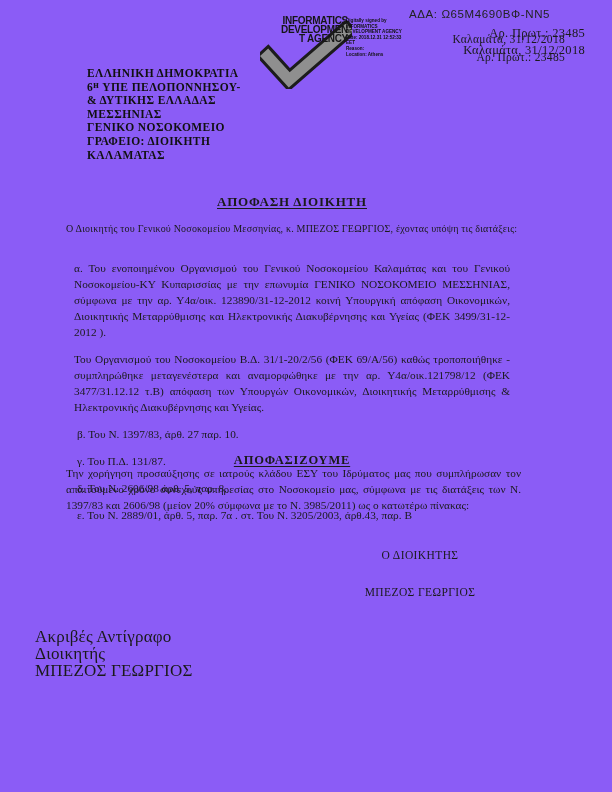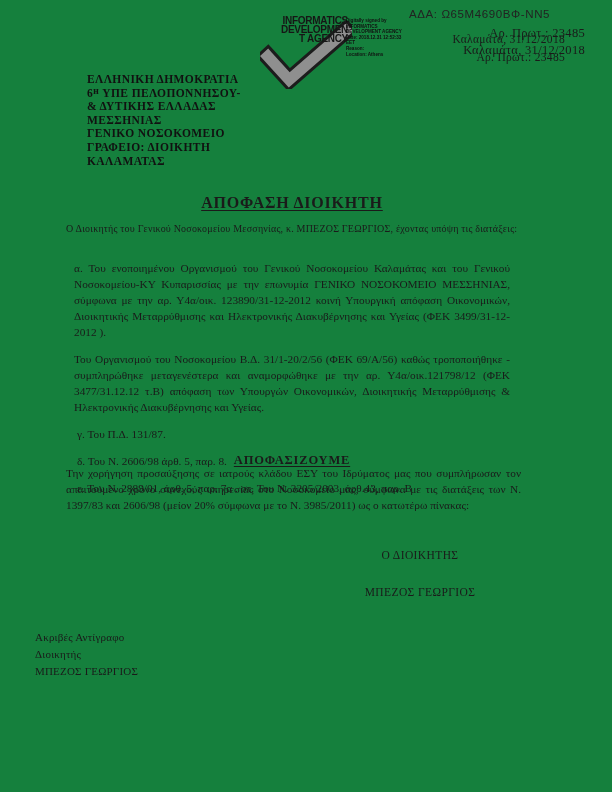--- a/index.html
+++ b/index.html
@@ -1,19 +1,19 @@
 <!DOCTYPE html>
 <html><head>
 <meta charset="utf-8">
 <style>
   html,body{margin:0;padding:0;background:#e8e8e8;}
   .page{
     position:relative;
     width:612px;height:792px;
-    background:#15803d;
+    background:#8b5cf6;
     overflow:hidden;
     font-family:"Liberation Serif","DejaVu Serif",serif;
     color:#1a1a1a;
   }
   
   .ada{
     position:absolute;top:8px;left:409px;
     font-family:"Liberation Sans","DejaVu Sans",sans-serif;
     font-size:11.5px;letter-spacing:0.6px;color:#222;
   }
@@ -31,28 +31,28 @@
     position:absolute;left:86px;top:5px;width:56px;
     font-family:"Liberation Sans","DejaVu Sans",sans-serif;
     font-weight:bold;font-size:4.6px;line-height:5.6px;color:#111;
   }
   
   .proto{position:absolute;text-align:right;letter-spacing:0.3px;}
   .proto-a{top:25px;right:27px;font-size:12.5px;line-height:17px;}
   .proto-b{top:30px;right:47px;font-size:11.5px;line-height:18px;}
   
   .letterhead{
-    position:absolute;left:87px;top:73px;
+    position:absolute;left:87px;top:67px;
     font-weight:bold;font-size:11.5px;line-height:13.6px;
     letter-spacing:0.4px;color:#111;
   }
   
   .col{position:absolute;left:63px;width:458px;}
   .doc-title{
-    top:194px;text-align:center;font-weight:bold;font-size:16px;
+    top:194px;text-align:center;font-weight:bold;font-size:13px;
     letter-spacing:0.8px;
   }
   .doc-title span,.decide-title span{
     text-decoration:underline;text-underline-offset:2px;
   }
   .intro{
     top:221px;font-size:10px;line-height:15px;text-align:justify;
     letter-spacing:0.2px;padding-left:3px;box-sizing:border-box;
   }
   .maintext{top:249px;font-size:11.3px;line-height:16px;}
@@ -61,21 +61,21 @@
   .decide-title{
     top:437px;text-align:center;font-weight:bold;font-size:12.5px;
     letter-spacing:0.8px;
     margin-top:16px;
   }
   .decision{top:465px;font-size:11.3px;line-height:16px;text-align:justify;padding-left:3px;box-sizing:border-box;}
   
   .signoff{position:absolute;left:345px;top:549px;width:150px;text-align:center;font-size:11.5px;letter-spacing:0.4px;}
   .signoff .name{margin-top:25px;}
   
-  .footer{position:absolute;left:35px;top:629px;font-size:11px;line-height:16.8px;letter-spacing:0.2px;}
+  .footer{position:absolute;left:35px;top:629px;font-size:17px;line-height:16.8px;letter-spacing:0.2px;}
 </style>
 </head>
 <body>
 
 <div class="page">
 
   <div class="ada">ΑΔΑ: Ω65Μ4690ΒΦ-ΝΝ5</div>
 
   <div class="stamp">
     <svg width="92" height="68" viewBox="0 0 92 68">
@@ -121,20 +121,21 @@
 
   <div class="col doc-title">
     <span>ΑΠΟΦΑΣΗ ΔΙΟΙΚΗΤΗ</span>
   </div>
 
   <div class="col intro">Ο Διοικητής του Γενικού Νοσοκομείου Μεσσηνίας,  κ. ΜΠΕΖΟΣ ΓΕΩΡΓΙΟΣ, έχοντας υπόψη τις διατάξεις:</div>
 
   <div class="col maintext">
     <p>α. Του ενοποιημένου  Οργανισμού του Γενικού Νοσοκομείου Καλαμάτας και του Γενικού Νοσοκομείου-ΚΥ Κυπαρισσίας με την επωνυμία ΓΕΝΙΚΟ ΝΟΣΟΚΟΜΕΙΟ ΜΕΣΣΗΝΙΑΣ, σύμφωνα με την αρ. Υ4α/οικ. 123890/31-12-2012 κοινή Υπουργική απόφαση Οικονομικών, Διοικητικής Μεταρρύθμισης και Ηλεκτρονικής Διακυβέρνησης και Υγείας (ΦΕΚ 3499/31-12-2012 ).</p>
     <p>Του Οργανισμού του Νοσοκομείου Β.Δ. 31/1-20/2/56 (ΦΕΚ 69/Α/56) καθώς τροποποιήθηκε - συμπληρώθηκε μεταγενέστερα και αναμορφώθηκε με την αρ. Υ4α/οικ.121798/12 (ΦΕΚ 3477/31.12.12 τ.Β) απόφαση των Υπουργών Οικονομικών, Διοικητικής Μεταρρύθμισης &amp; Ηλεκτρονικής Διακυβέρνησης και Υγείας.</p>
+    <p class="li">β.  Του Ν. 1397/83, άρθ. 27 παρ. 10.</p>
     <p class="li">γ.  Του Π.Δ. 131/87.</p>
     <p class="li">δ.  Του Ν. 2606/98 άρθ. 5, παρ. 8.</p>
     <p class="li">ε.  Του Ν. 2889/01, άρθ. 5, παρ. 7α . στ. Του Ν. 3205/2003, άρθ.43, παρ. Β</p>
   </div>
 
   <div class="col decide-title">
     <span>ΑΠΟΦΑΣΙΖΟΥΜΕ</span>
   </div>
 
   <div class="col decision">Την χορήγηση προσαύξησης σε ιατρούς κλάδου ΕΣΥ του Ιδρύματος μας που συμπλήρωσαν τον απαιτούμενο χρόνο συνεχούς υπηρεσίας στο Νοσοκομείο μας, σύμφωνα με τις διατάξεις των Ν. 1397/83 και 2606/98 (μείον 20% σύμφωνα με το Ν. 3985/2011)   ως ο κατωτέρω πίνακας:</div>

